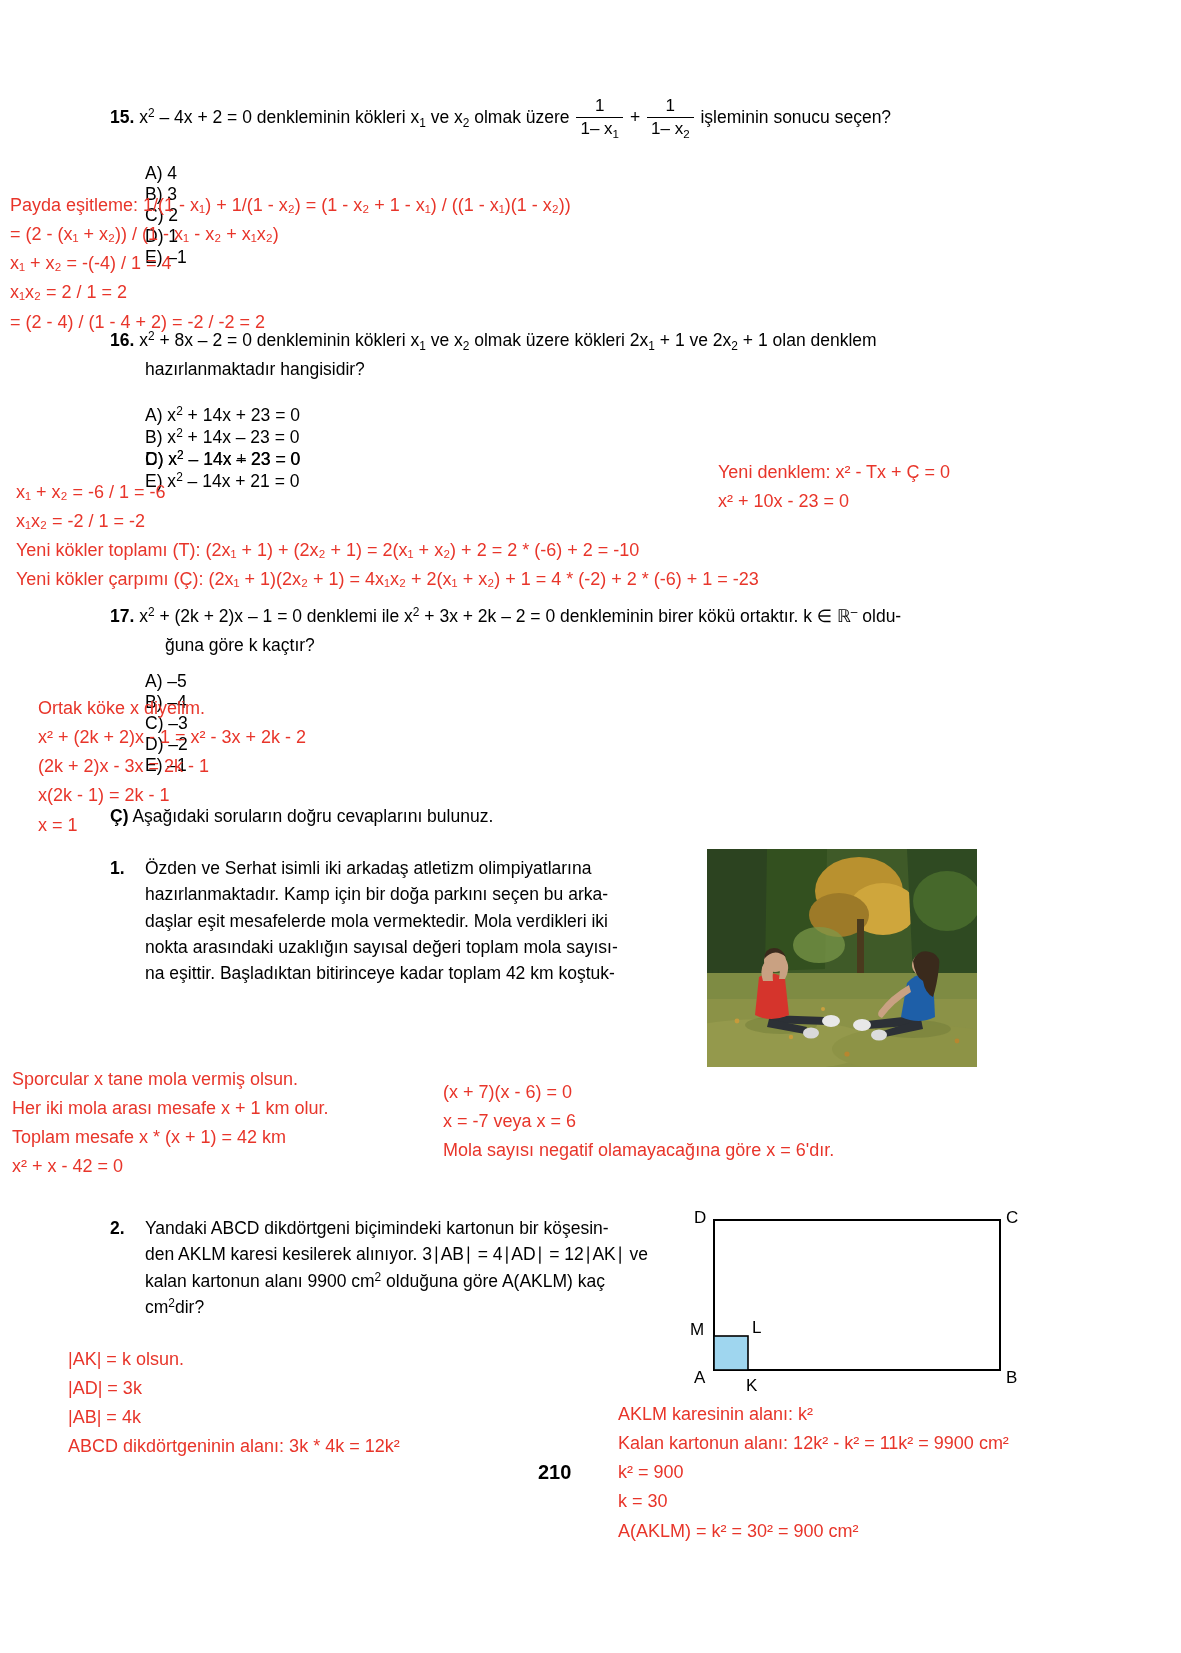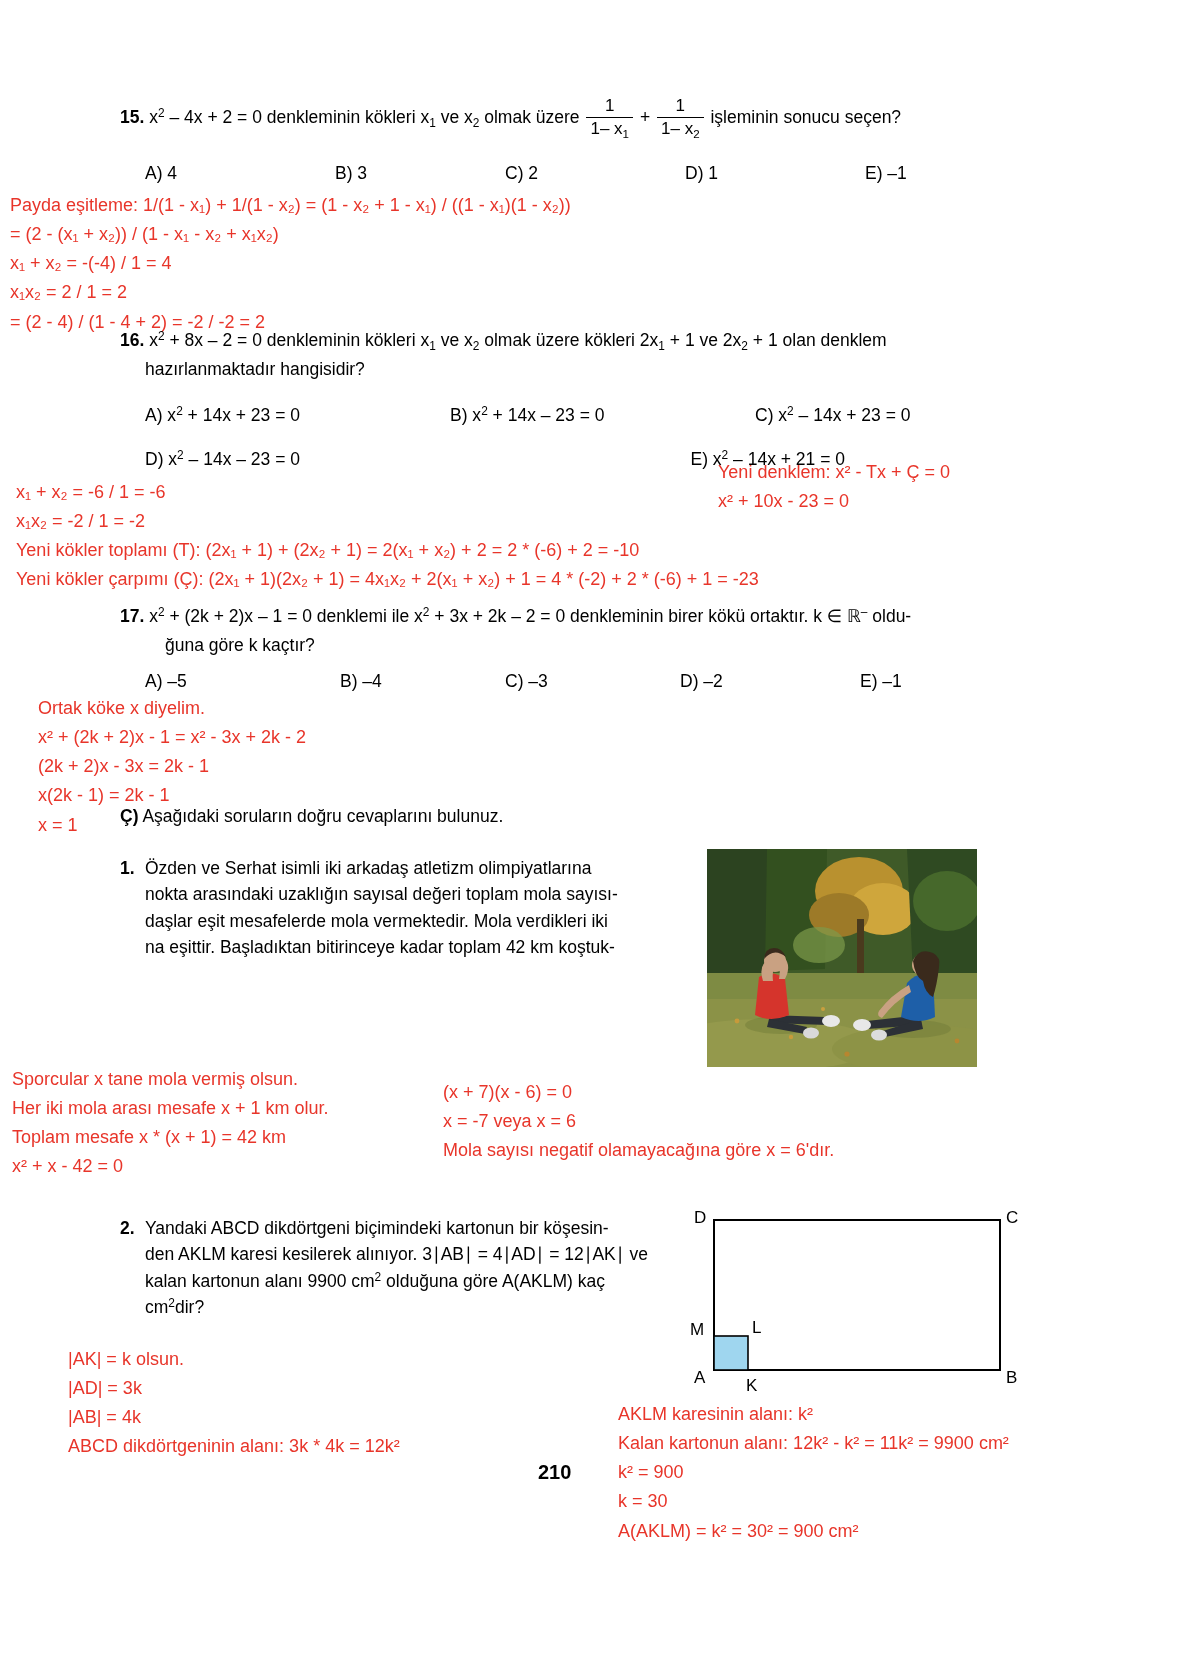--- a/index.html
+++ b/index.html
@@ -9,21 +9,21 @@
     font-family:"Liberation Sans", sans-serif;
     color:#000000;
     position:relative;
     overflow:hidden;
   }
   .page { position:absolute; left:0; top:0; width:1181px; height:1653px; }
 
   .abs { position:absolute; }
 
   .q { font-size:17.5px; line-height:1.5; }
-  .qnum { font-weight:bold;margin-left:10px; }
+  .qnum { font-weight:bold; }
   sub { font-size:0.68em; vertical-align:-0.35em; }
   sup { font-size:0.68em; vertical-align:0.5em; }
 
   .ink {
     color:#e8352a;
     font-size:18px;
     line-height:1.62;
     white-space:pre;
   }
 
@@ -31,21 +31,21 @@
     display:inline-block;
     vertical-align:middle;
     text-align:center;
     font-size:17px;
     line-height:1.15;
     margin:0 2px;
   }
   .frac .num { display:block; padding:0 4px 1px 4px; }
   .frac .den { display:block; border-top:1.4px solid #000; padding:1px 4px 0 4px; }
 
-  .opt-row { display:flex; font-size:17.5px; }
+  .opt-row { display:flex; font-size:17.5px;flex-direction:column; }
   .opt { white-space:nowrap; }
 
   .pagenum { font-weight:bold; font-size:20px; }
 
   
   .photo {
     position:absolute;
     width:270px; height:218px;
     border:0;
     overflow:hidden;
@@ -140,22 +140,23 @@
   <div class="abs q" style="left:110px; top:803px;">
     <span class="qnum">Ç)</span>
     <span>Aşağıdaki soruların doğru cevaplarını bulunuz.</span>
   </div>
 
   <div class="abs" style="left:110px; top:855px; width:40px;">
     <span class="qnum q">1.</span>
   </div>
   <div class="abs textblock indent-body" style="left:145px; top:855px; width:548px;">
     <div>Özden ve Serhat isimli iki arkadaş atletizm olimpiyatlarına</div>
+    <div>hazırlanmaktadır. Kamp için bir doğa parkını seçen bu arka-</div>
+    <div>daşlar eşit mesafelerde mola vermektedir. Mola verdikleri iki</div>
     <div>nokta arasındaki uzaklığın sayısal değeri toplam mola sayısı-</div>
-    <div>daşlar eşit mesafelerde mola vermektedir. Mola verdikleri iki</div>
     <div>na eşittir. Başladıktan bitirinceye kadar toplam 42 km koştuk-</div>
   </div>
 
   <div class="photo" style="left:707px; top:849px;">
     <svg width="270" height="218" viewBox="0 0 270 218">
 
       <rect x="0" y="0" width="270" height="218" fill="#4e6b2f"></rect>
       <rect x="0" y="0" width="270" height="128" fill="#3f5a28"></rect>
 
       <path d="M0,0 L70,0 L62,128 L0,128 Z" fill="#2c4320"></path>

